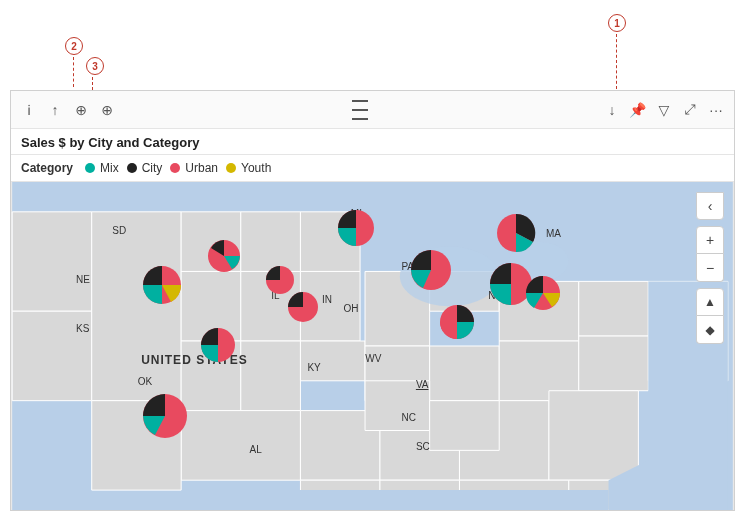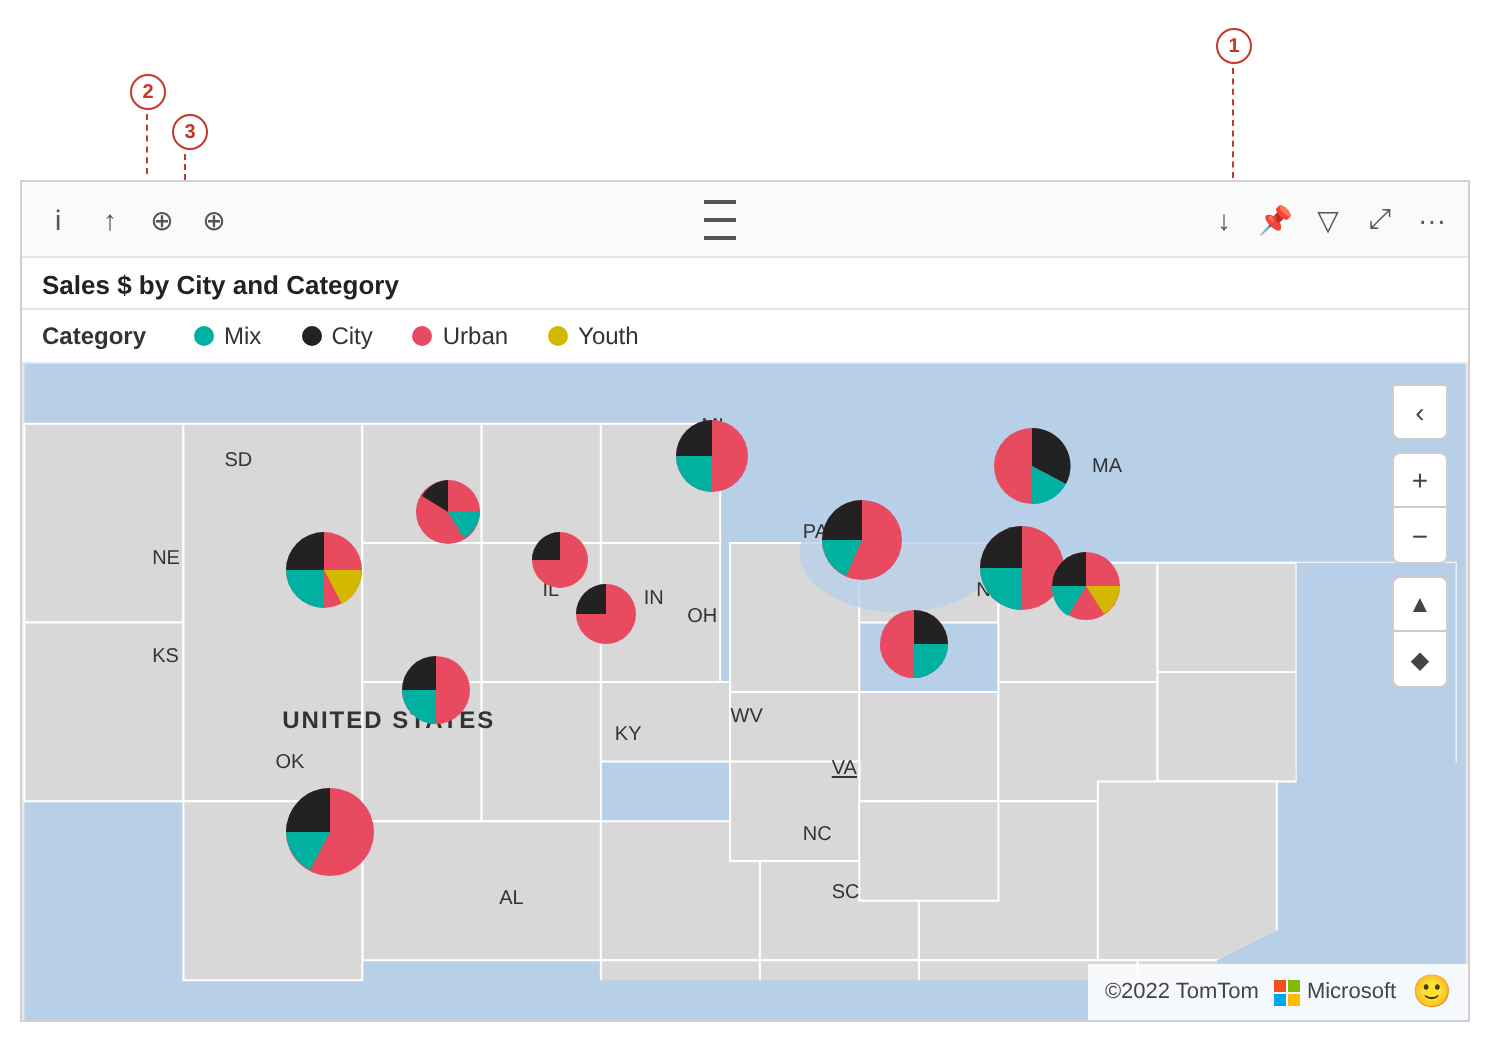--- a/index.html
+++ b/index.html
@@ -138,21 +138,21 @@
       font-size: 13px;
       font-weight: 600;
       color: #222;
       border-bottom: 1px solid #e5e5e5;
     }
 
     
     .legend {
       padding: 6px 10px;
       display: flex;
-      gap: 20px;
+      gap: 8px;
       font-size: 12px;
       color: #333;
       border-bottom: 1px solid #e5e5e5;
       flex-wrap: wrap;
     }
 
     .legend-title {
       font-weight: 600;
       margin-right: 4px;
     }
@@ -521,30 +521,17 @@
           <div class="map-control-btn">+</div>
           <div class="map-control-btn">−</div>
         </div>
         <div class="map-control-group">
           <div class="map-control-btn" style="font-size:12px;">▲</div>
           <div class="map-control-btn" style="font-size:12px;">◆</div>
         </div>
       </div>
 
       
-      <div class="map-footer">
-        <span>©2022 TomTom</span>
-        <div class="msft-logo">
-          <div class="msft-squares">
-            <div class="sq1"></div>
-            <div class="sq2"></div>
-            <div class="sq3"></div>
-            <div class="sq4"></div>
-          </div>
-          <span>Microsoft</span>
-        </div>
-        <span class="smiley-icon">🙂</span>
-      </div>
 
     </div>
   </div>
 
 </div>
 
 </body></html>

